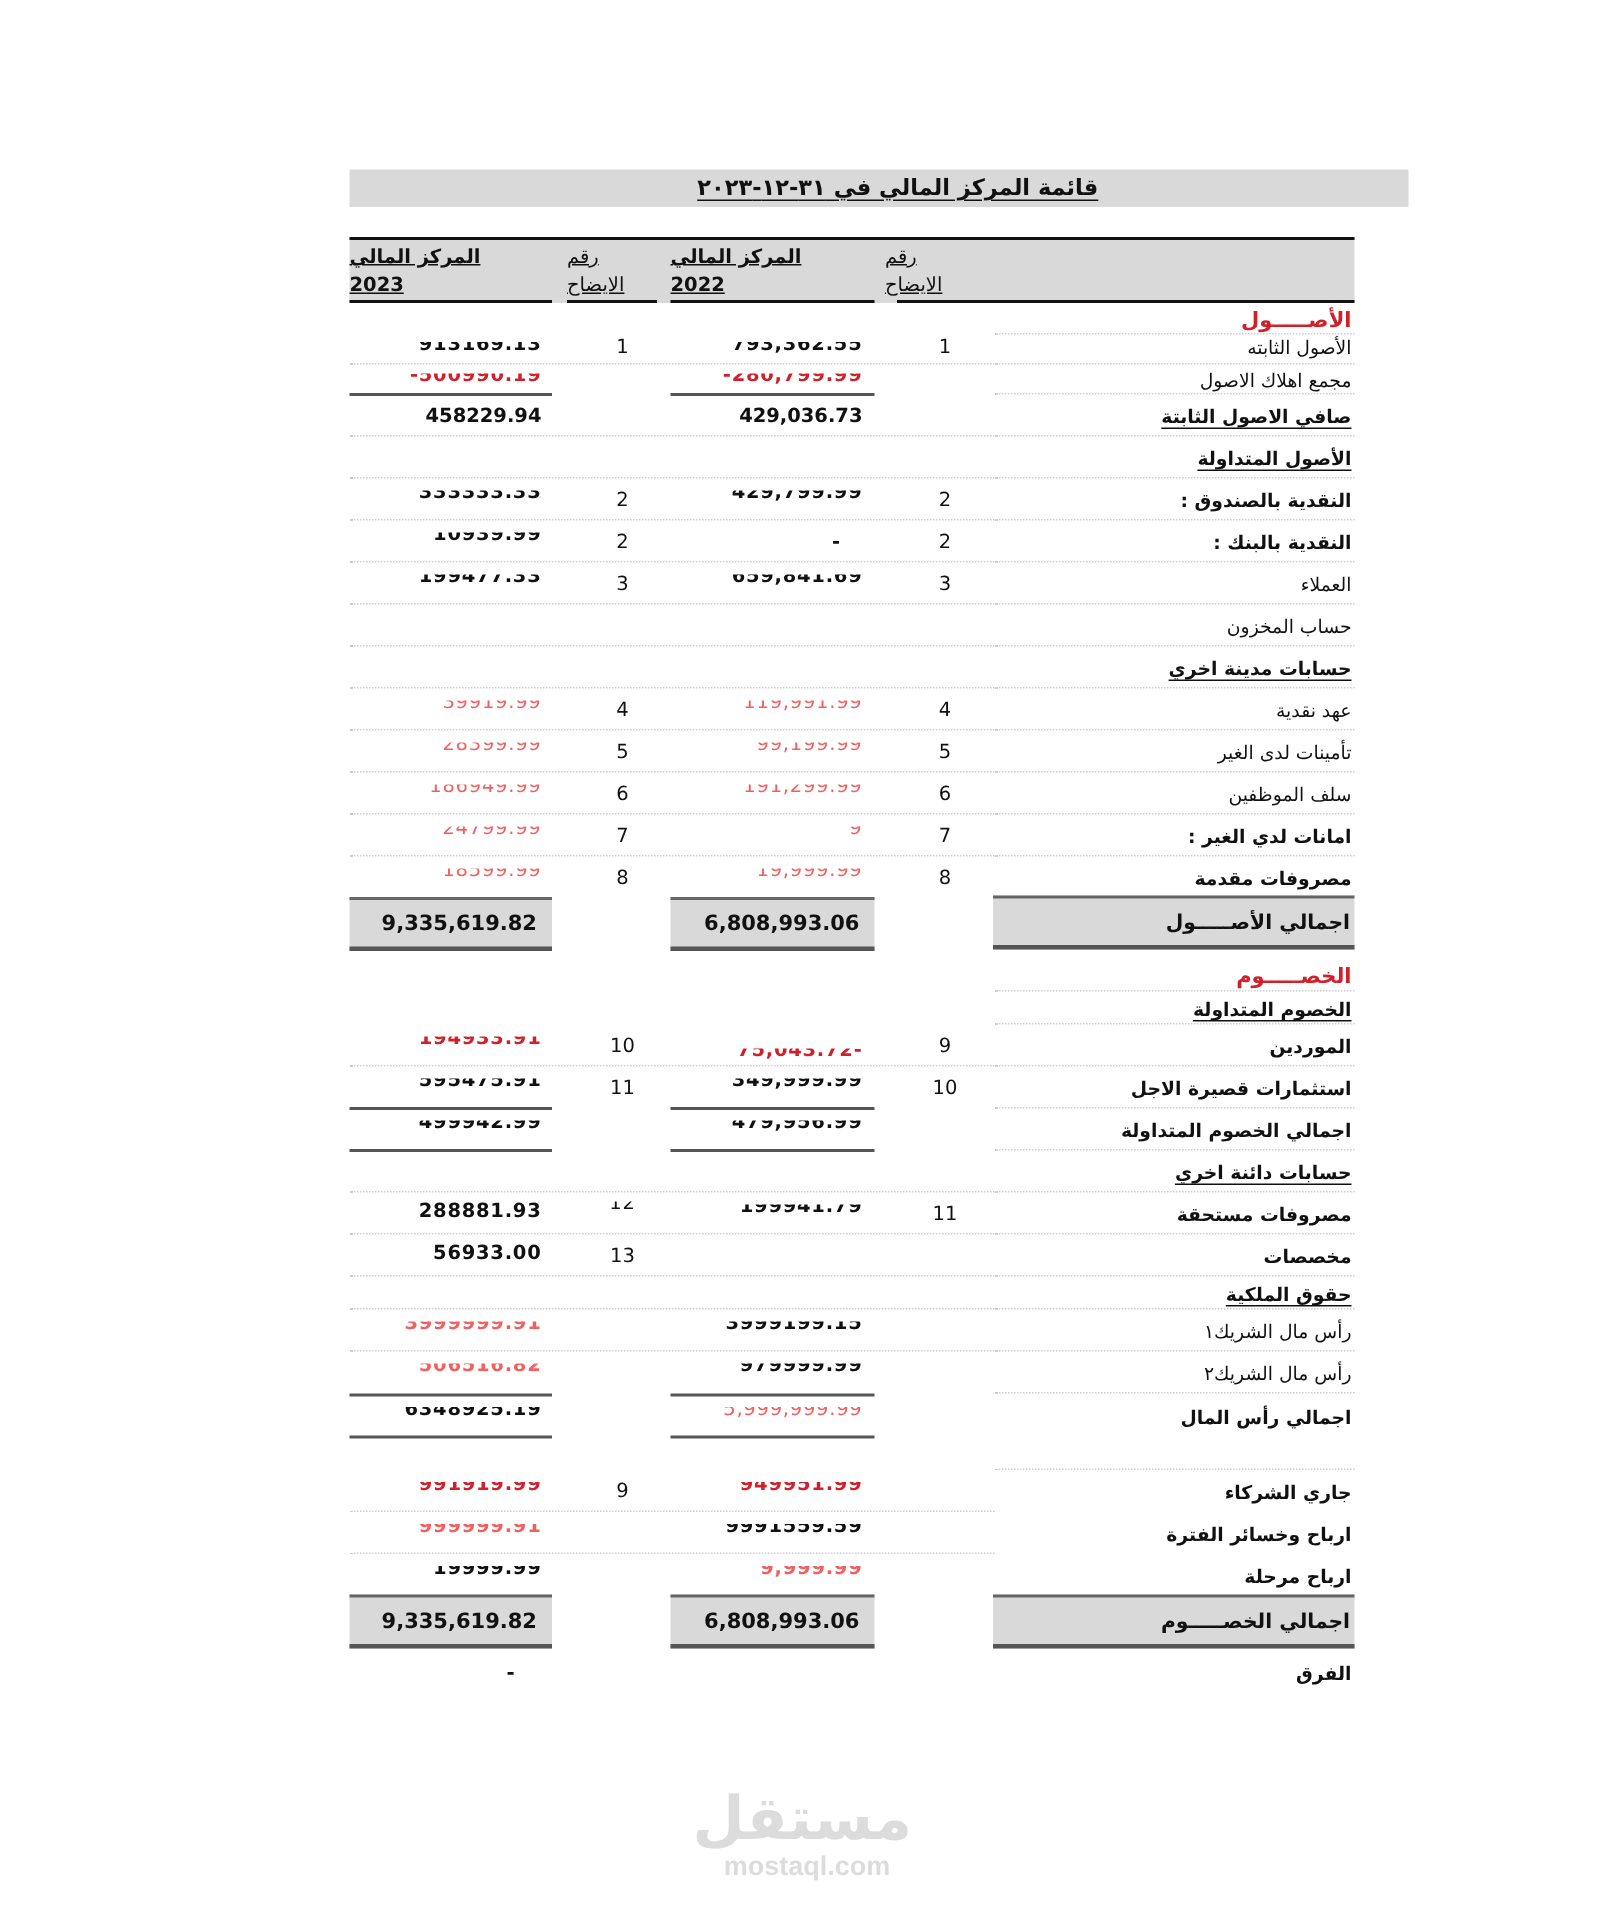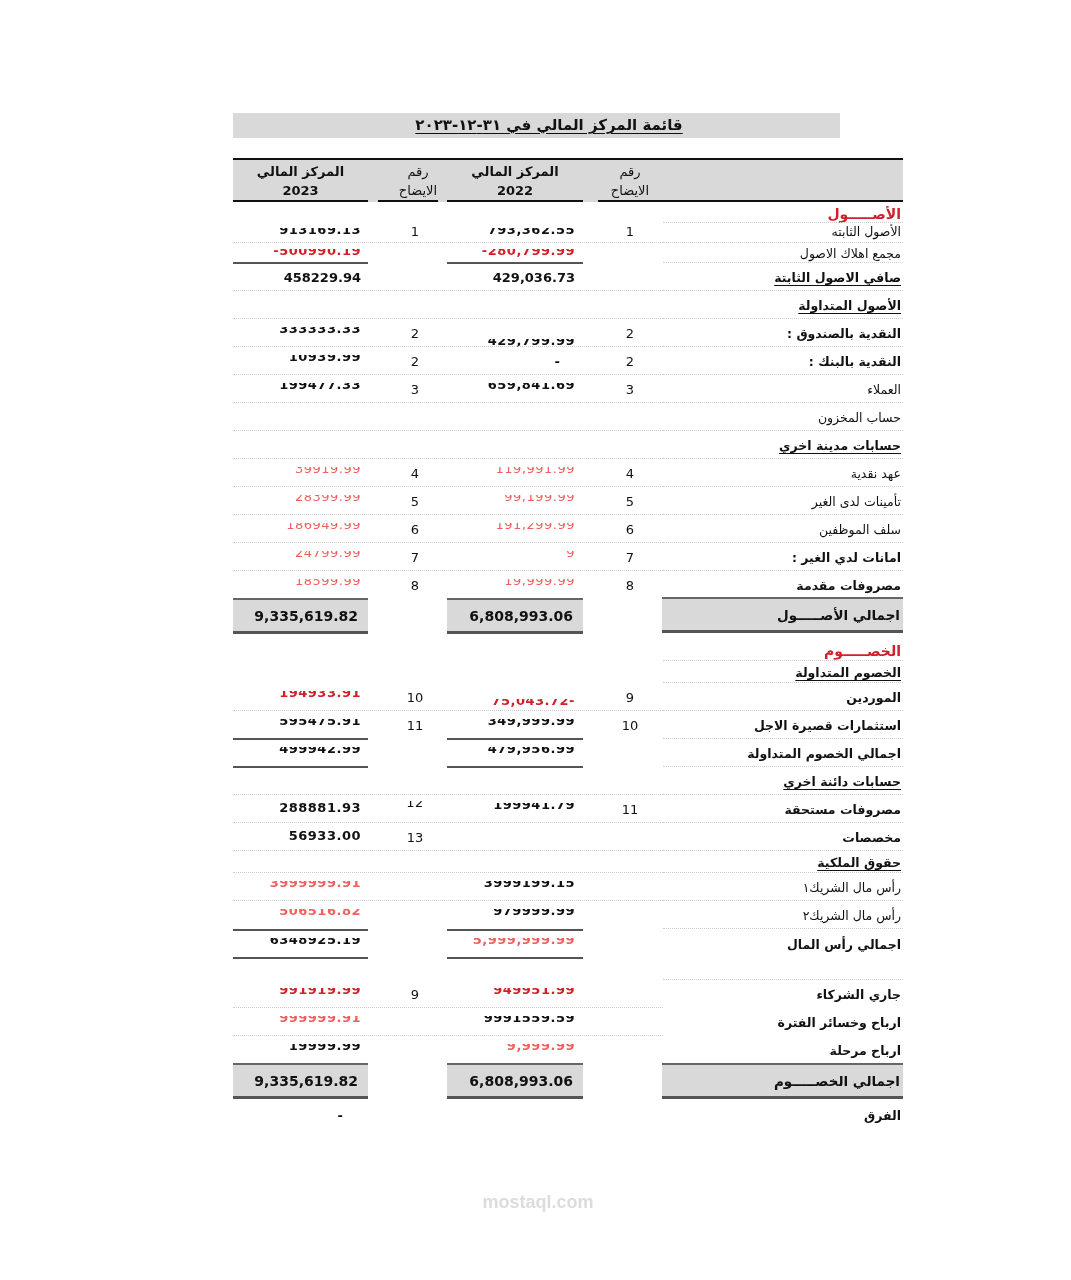--- a/index.html
+++ b/index.html
@@ -2,33 +2,33 @@
 <html><head>
   <meta charset="utf-8">
   <style>
     * { box-sizing: border-box; margin: 0; padding: 0; }
     html, body { width: 1071px; height: 1280px; background: #ffffff; }
     body { position: relative; font-family: "DejaVu Sans", sans-serif; color: #111; overflow: hidden; }
 
     .sheet { position: absolute; left: 233px; top: 113px; width: 670px; }
 
     .title-band {
-      position: absolute; left: 0; top: 0; width: 607px; height: 25px;
+      position: absolute; left: 0; top: 0; width: 706px; height: 25px;
       background: #d9d9d9; text-align: center; padding-left: 25px;
     }
     .title-band span {
       display: inline-block; font-size: 15px; font-weight: bold; line-height: 25px;
       text-decoration: underline; text-underline-offset: 3px; direction: rtl;
     }
 
     .head-band {
       position: absolute; left: 0; top: 45px; width: 670px; height: 44px;
       background: #d9d9d9; border-top: 2px solid #111;
     }
-    .head-col { position: absolute; top: 2px; text-align: center; font-size: 13px; line-height: 19px; font-weight: bold; direction: rtl; }
+    .head-col { position: absolute; top: 2px; text-align: left; font-size: 13px; line-height: 19px; font-weight: bold; direction: rtl; text-decoration: underline; }
     .head-col.nb { font-weight: normal; }
     .head-underline { position: absolute; top: 87px; height: 2px; background: #111; }
 
     .row { position: absolute; left: 0; width: 670px; height: 28px; }
     .row .dots { position: absolute; left: 0; right: 240px; bottom: 0; border-bottom: 1px dotted #cfcfcf; }
     .row .dots-r { position: absolute; left: 430px; right: 0; bottom: 0; border-bottom: 1px dotted #cfcfcf; }
     .lbl {
       position: absolute; right: 2px; top: 0; height: 28px; line-height: 30px;
       font-size: 12.5px; direction: rtl; white-space: nowrap;
     }
@@ -136,21 +136,21 @@
 
   <div class="row" style="top:178px;">
     <div class="lbl b u">الأصول المتداولة</div>
     <div class="dots"></div>
       <div class="dots-r"></div>
   </div>
 
   <div class="row" style="top:206px;">
     <div class="lbl b">النقدية بالصندوق :</div>
     <div class="note n2">2</div>
-    <div class="val v22 clip" style="height:13px;top:20px;line-height:22px;">
+    <div class="val v22 clip" style="height:13px;top:8px;line-height:22px;">
         <span class="inner">429,799.99</span>
       </div>
     <div class="note m1">2</div>
     <div class="val v23 clip" style="height:13px;top:8px;line-height:22px;">
         <span class="inner">333333.33</span>
       </div>
     <div class="dots"></div>
       <div class="dots-r"></div>
   </div>
 
@@ -379,21 +379,21 @@
     <div class="val v23 clip gray" style="height:13px;top:8px;line-height:22px;">
         <span class="inner">506516.82</span>
       </div>
     <div class="dots-r"></div>
   </div>
   <div class="uline c23" style="top:816px;"></div>
   <div class="uline c22" style="top:816px;"></div>
 
   <div class="row" style="top:817px;">
     <div class="lbl b">اجمالي رأس المال</div>
-    <div class="val v22 clip gray" style="height:13px;top:8px;line-height:22px;font-weight:bold;">
+    <div class="val v22 clip gray" style="height:13px;top:8px;line-height:22px;font-weight:normal;">
         <span class="inner">5,999,999.99</span>
       </div>
     <div class="val v23 clip" style="height:13px;top:8px;line-height:22px;">
         <span class="inner">6348925.19</span>
       </div>
   </div>
   <div class="uline c23" style="top:844px;"></div>
   <div class="uline c22" style="top:844px;"></div>
 
   <div class="row" style="top:845px;height:22px;">
@@ -443,14 +443,15 @@
     <div class="t">اجمالي الخصـــــوم</div>
   </div>
 
   <div class="row" style="top:988px;">
     <div class="lbl b">الفرق</div>
     <div class="val v23" style="width:110px;">-</div>
   </div>
 </div>
 
 <div class="watermark">
+  <div class="ar">مستقل</div>
   <div class="en">mostaql.com</div>
 </div>
 
 </body></html>

